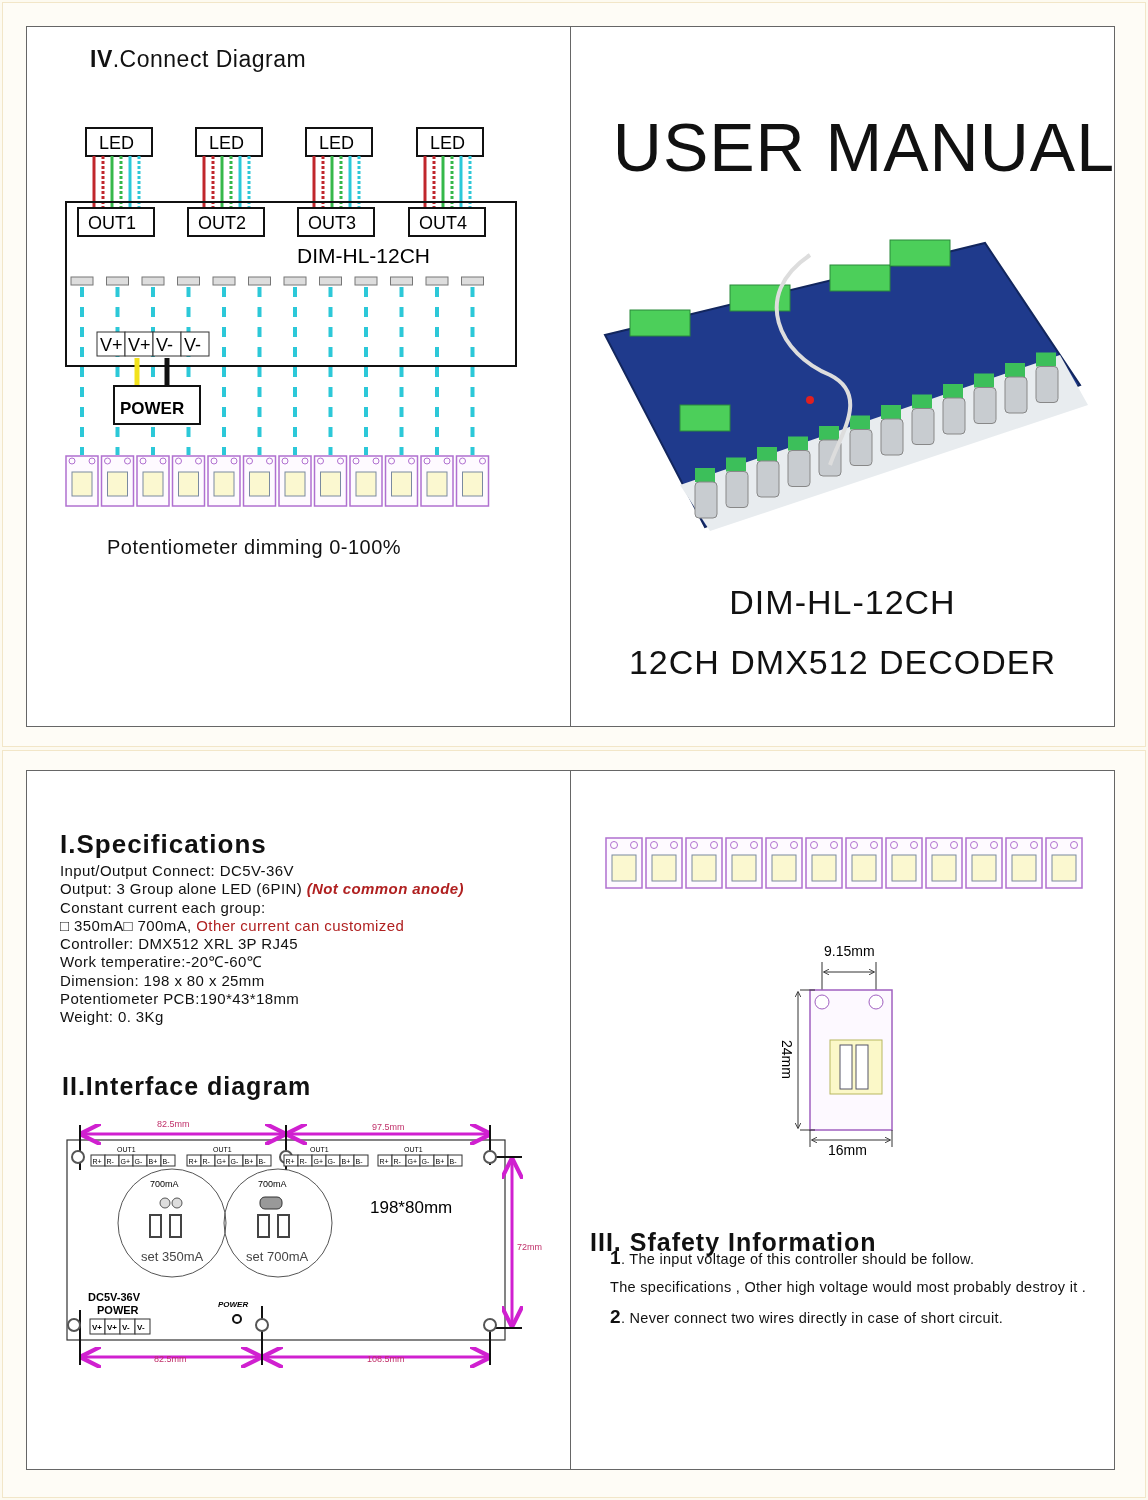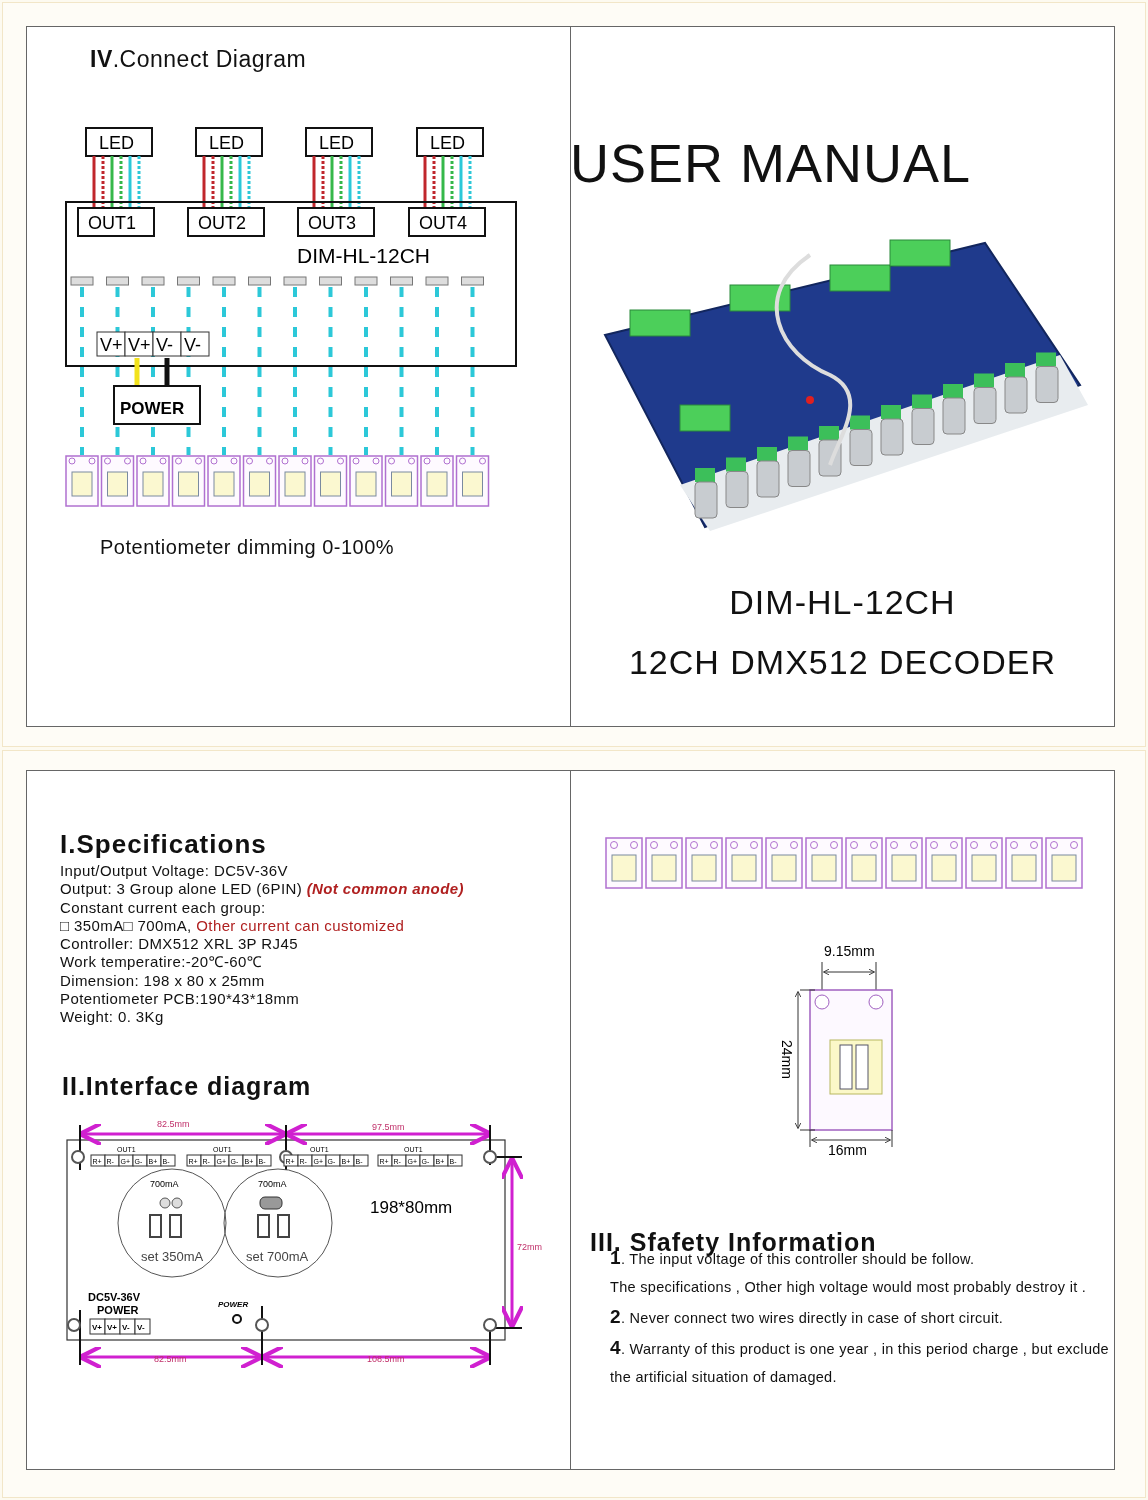--- a/index.html
+++ b/index.html
@@ -4,24 +4,24 @@
 <style>
   html,body{margin:0;padding:0;}
   body{width:1148px;height:1500px;background:#fdfaf0;position:relative;font-family:"Liberation Sans",sans-serif;color:#111;overflow:hidden;}
   .sheet{position:absolute;left:2px;width:1144px;background:#fefcf6;border:1px solid #f2e6c8;box-sizing:border-box;}
   .sheet.top{top:2px;height:745px;}
   .sheet.bottom{top:750px;height:748px;}
   .frame{position:absolute;border:1px solid #666;background:#fff;box-sizing:border-box;}
   .abs{position:absolute;}
   .h-connect{left:50px;top:46px;font-size:23px;letter-spacing:0.5px;margin-left:40px;}
   .h-connect b{font-weight:700;}
-  .um-title{left:570px;width:545px;top:108px;text-align:left;font-size:54px;letter-spacing:1px;margin-top:24px;}
+  .um-title{left:570px;width:545px;top:108px;text-align:right;font-size:68px;letter-spacing:1px;}
   .um-model{left:570px;width:545px;top:583px;text-align:center;font-size:34px;letter-spacing:1px;}
   .um-sub{left:570px;width:545px;top:643px;text-align:center;font-size:34px;letter-spacing:1px;}
-  .pot-caption{left:100px;top:536px;font-size:20px;letter-spacing:0.5px;}
+  .pot-caption{left:107px;top:536px;font-size:20px;letter-spacing:0.5px;}
   .spec-h{left:60px;top:829px;font-size:26px;font-weight:700;letter-spacing:1px;}
   .spec-list{left:60px;top:862px;font-size:15px;line-height:18.3px;letter-spacing:0.4px;}
   .spec-list .red{color:#b02020;}
   .spec-list .redb{color:#b02020;font-weight:700;font-style:italic;}
   .iface-h{left:62px;top:1072px;font-size:25px;font-weight:700;letter-spacing:1px;text-align:center;}
   .safety-h{left:590px;top:1228px;font-size:25px;font-weight:700;letter-spacing:1px;}
   .safety-list{left:610px;top:1244px;font-size:14.5px;line-height:28px;letter-spacing:0.3px;width:500px;}
   .safety-list .num{font-size:19px;font-weight:700;}
   .safety-list p{margin:0 0 2px 0;}
   svg text{font-family:"Liberation Sans",sans-serif;}
@@ -216,21 +216,21 @@
       <rect x="80" y="170" width="50" height="26" fill="#4ccf5a" stroke="#2a8a3a"></rect>
     </g>
   <path d="M210,20 C150,60 180,120 230,140 C270,160 240,200 230,230" fill="none" stroke="#ddd" stroke-width="4"></path>
   <circle cx="210" cy="165" r="4" fill="#e02020"></circle>
 </svg>
 <div class="abs um-model">DIM-HL-12CH</div>
 <div class="abs um-sub">12CH DMX512 DECODER</div>
 
 <div class="abs spec-h">I.Specifications</div>
 <div class="abs spec-list" id="spec-list">
-    <div><span>Input/Output Voltage: DC5V-36V</span></div>
+    <div><span>Input/Output Connect: DC5V-36V</span></div>
     <div><span>Output: 3 Group alone  LED (6PIN) </span><span class="redb">(Not common anode)</span></div>
     <div><span>Constant current  each group:</span></div>
     <div><span>□ 350mA□ 700mA, </span><span class="red">Other current can customized</span></div>
     <div><span>Controller: DMX512 XRL 3P  RJ45</span></div>
     <div><span>Work temperatire:-20℃-60℃</span></div>
     <div><span>Dimension: 198 x 80 x 25mm</span></div>
     <div><span>Potentiometer  PCB:190*43*18mm</span></div>
     <div><span>Weight: 0. 3Kg</span></div>
   </div>
 
@@ -428,14 +428,13 @@
   <line x1="40" y1="190" x2="40" y2="207" stroke="#333"></line>
   <line x1="122" y1="190" x2="122" y2="207" stroke="#333"></line>
   <line x1="42" y1="200" x2="120" y2="200" stroke="#333" marker-start="url(#arr2)" marker-end="url(#arr2)"></line>
   <text x="58" y="215" font-size="14">16mm</text>
 </svg>
 
 <div class="abs safety-h">III. Sfafety Information</div>
 <div class="abs safety-list" id="safety-list">
     <p><span class="num">1</span><span>. The input voltage of this controller should be follow.</span><br><span>The specifications , Other high voltage would most probably destroy it .</span></p>
     <p><span class="num">2</span><span>. Never connect two wires directly in case of short circuit.</span></p>
-    <p><span class="num">4</span><span>. Warranty of this product is one year , in this period charge , but exclude the artificial situation of damaged.</span></p>
   </div>
 
 </body></html>

